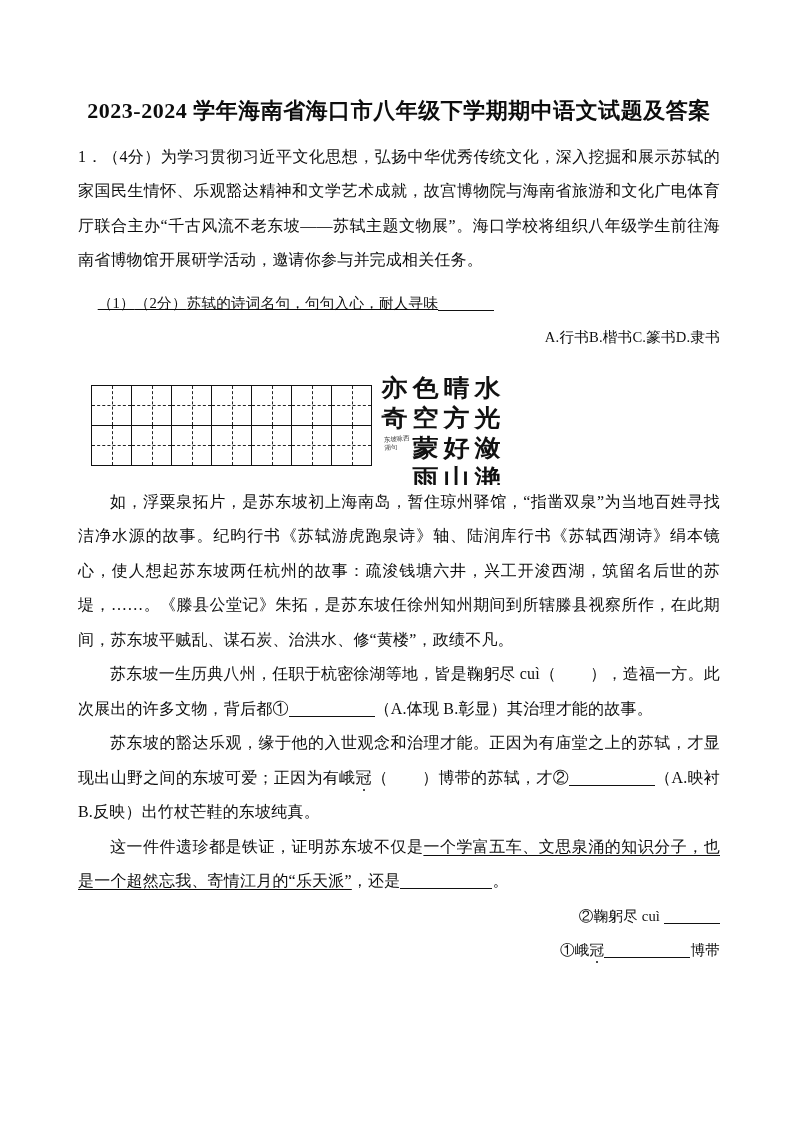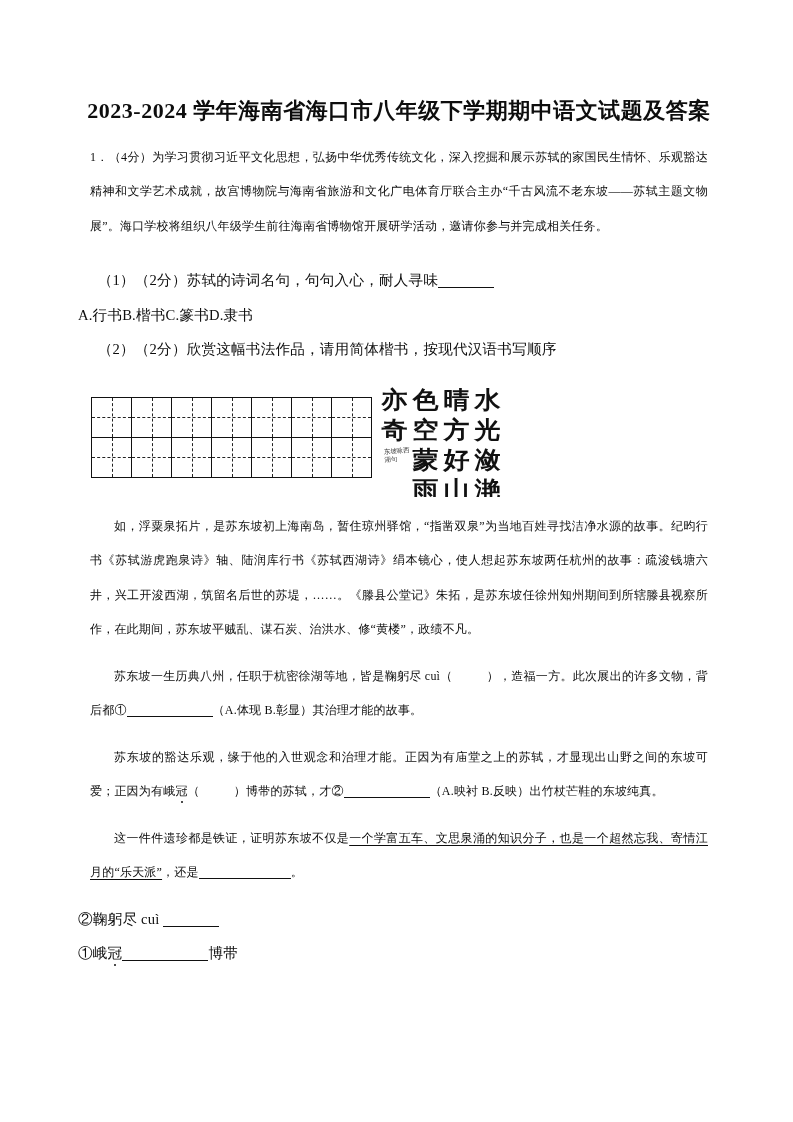--- a/index.html
+++ b/index.html
@@ -30,41 +30,43 @@
     font-weight: bold;
     text-align: center;
     letter-spacing: 0.5px;
     margin: 0;
     padding-top: 96px;
     padding-bottom: 4px;
     line-height: 1.35;
     white-space: nowrap;
   }
   .para {
-    font-size: 12px;
+    font-size: 16px;
     line-height: 34.5px;
-    margin: 12px;
+    margin: 0;
     text-align: justify;
     text-justify: inter-ideograph;
     letter-spacing: 0.2px;
   }
   .p-q1 { margin-top: 10px; }
   .indent2 { text-indent: 2em; }
   .sub-q {
     font-size: 14.6px;
     line-height: 34.5px;
     margin: 0;
     text-indent: 1.35em;
     letter-spacing: 0.2px;
+    text-decoration: underline;
   }
   .opts {
     font-size: 14.6px;
     line-height: 34.5px;
     margin: 0;
     letter-spacing: 0.2px;
+    text-align: right;
   }
   .opts .opt { display: inline-block; }
   .opt-gap-1 { width: 60px; }
   .opt-gap-2 { width: 66px; }
   .opt-gap-3 { width: 66px; }
   .blank-s {
     display: inline-block;
     border-bottom: 1px solid #111;
     width: 56px;
     height: 15px;
@@ -188,21 +190,20 @@
     <h1 class="doc-title">2023-2024 学年海南省海口市八年级下学期期中语文试题及答案</h1>
 
     <p class="para p-q1"><span>1．</span><span>（4分）</span><span>为学习贯彻习近平文化思想，弘扬中华优秀传统文化，深入挖掘和展示苏轼的家国民生情怀、乐观豁达精神和文学艺术成就，故宫博物院与海南省旅游和文化广电体育厅联合主办“千古风流不老东坡——苏轼主题文物展”。海口学校将组织八年级学生前往海南省博物馆开展研学活动，邀请你参与并完成相关任务。</span></p>
 
     <div class="spacer-sm"></div>
 
     <p class="sub-q"><span>（1）</span><span>（2分）</span><span>苏轼的诗词名句，句句入心，耐人寻味</span><span class="blank-s"></span></p>
 
     <p class="opts"><span class="opt"><span>A.</span><span>行书</span></span><span class="opt-gap-1"></span><span class="opt"><span>B.</span><span>楷书</span></span><span class="opt-gap-2"></span><span class="opt"><span>C.</span><span>篆书</span></span><span class="opt-gap-3"></span><span class="opt"><span>D.</span><span>隶书</span></span></p>
 
-    <p class="sub-q"><span>（2）</span><span>（2分）</span><span>欣赏这幅书法作品，请用简体楷书，按现代汉语书写顺序</span></p>
 
     <div class="artrow">
       <div class="grid-wrap">
         <table class="tianzige">
           <tbody>
               <tr>
             <td></td>
             <td></td>
             <td></td>
             <td></td>

